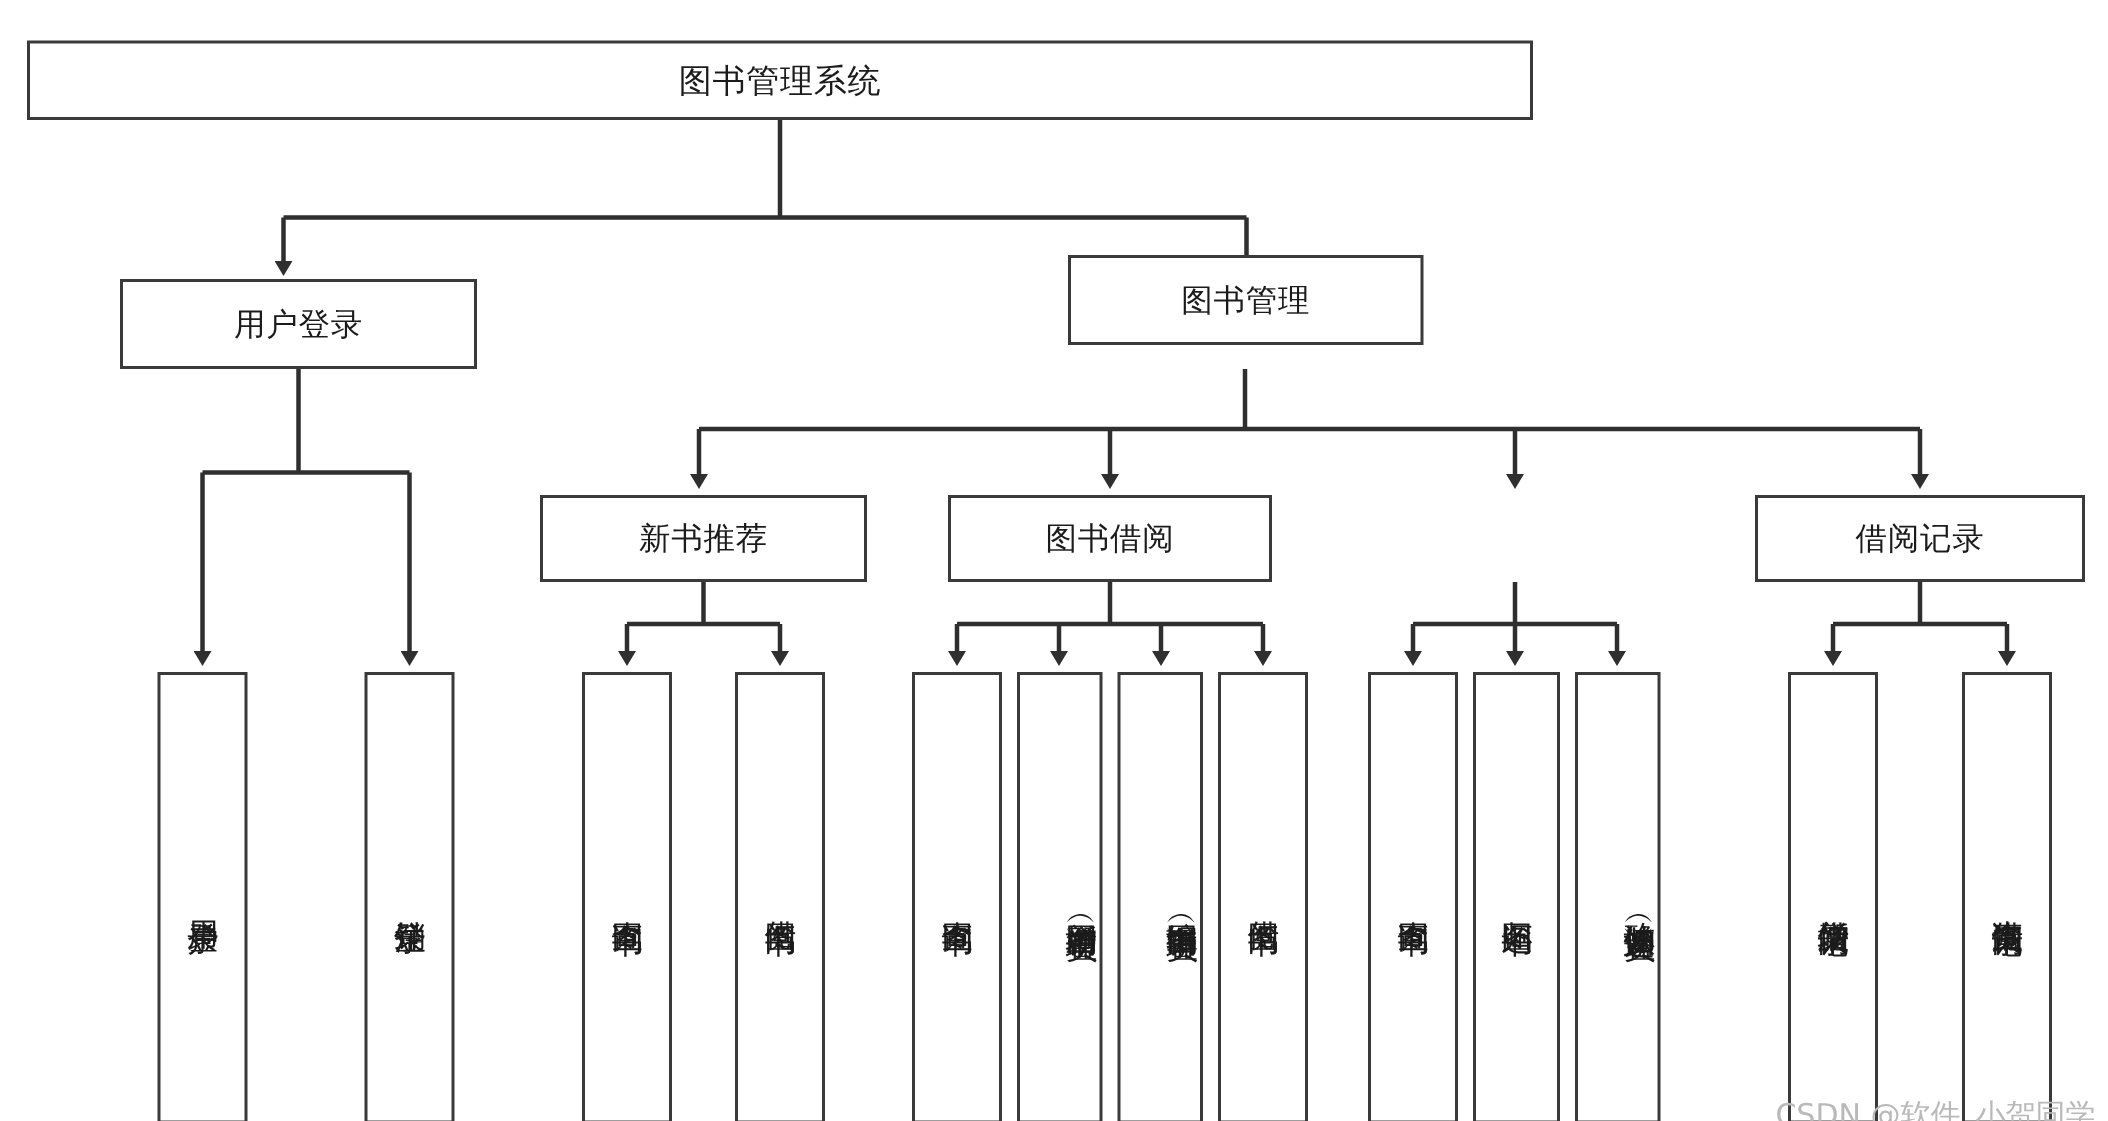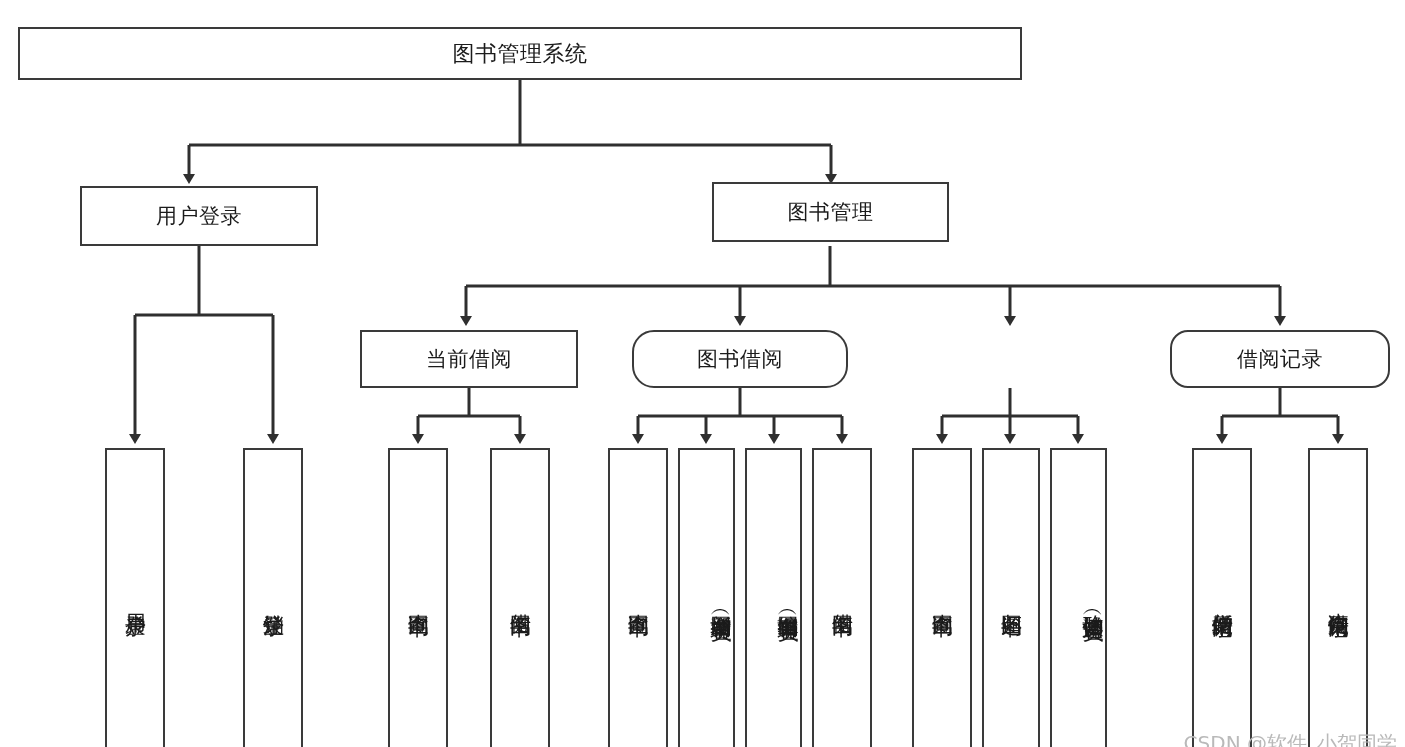--- a/index.html
+++ b/index.html
@@ -120,28 +120,28 @@
       <path d="M1222,402 L1338,402"></path>
       <path d="M1222,402 L1222,421" marker-end="url(#arrow)"></path>
       <path d="M1338,402 L1338,421" marker-end="url(#arrow)"></path>
     </g>
   </svg>
 
   <div class="node node-h" id="root-node" style="left:18px; top:13px; width:1004px; height:53px;">图书管理系统</div>
 
   <div class="node node-h" style="left:80px; top:172px; width:238px; height:60px;">用户登录</div>
 
-  <div class="node node-h" style="left:712px; top:168px; width:237px; height:60px;">图书管理</div>
+  <div class="node node-h" style="left:712px; top:156px; width:237px; height:60px;">图书管理</div>
 
-  <div class="node node-h" style="left:360px; top:316px; width:218px; height:58px;">当前借阅</div>
+  <div class="node node-h" style="left:360px; top:316px; width:218px; height:58px;">新书推荐</div>
 
-  <div class="node node-h" style="left:632px; top:316px; width:216px; height:58px;border-radius:22px;">图书借阅</div>
+  <div class="node node-h" style="left:632px; top:316px; width:216px; height:58px;">图书借阅</div>
 
 
-  <div class="node node-h" style="left:1170px; top:316px; width:220px; height:58px;border-radius:18px;">借阅记录</div>
+  <div class="node node-h" style="left:1170px; top:316px; width:220px; height:58px;">借阅记录</div>
 
   <div class="node node-v mid" style="left:105px; top:434px; width:60px; height:301px;">用户登录</div>
 
   <div class="node node-v mid" style="left:243px; top:434px; width:60px; height:301px;">注销登录</div>
 
   <div class="node node-v mid" style="left:388px; top:434px; width:60px; height:301px;">查询图书</div>
 
   <div class="node node-v mid" style="left:490px; top:434px; width:60px; height:301px;">借阅图书</div>
 
   <div class="node node-v mid" style="left:608px; top:434px; width:60px; height:301px;">查询图书</div>

